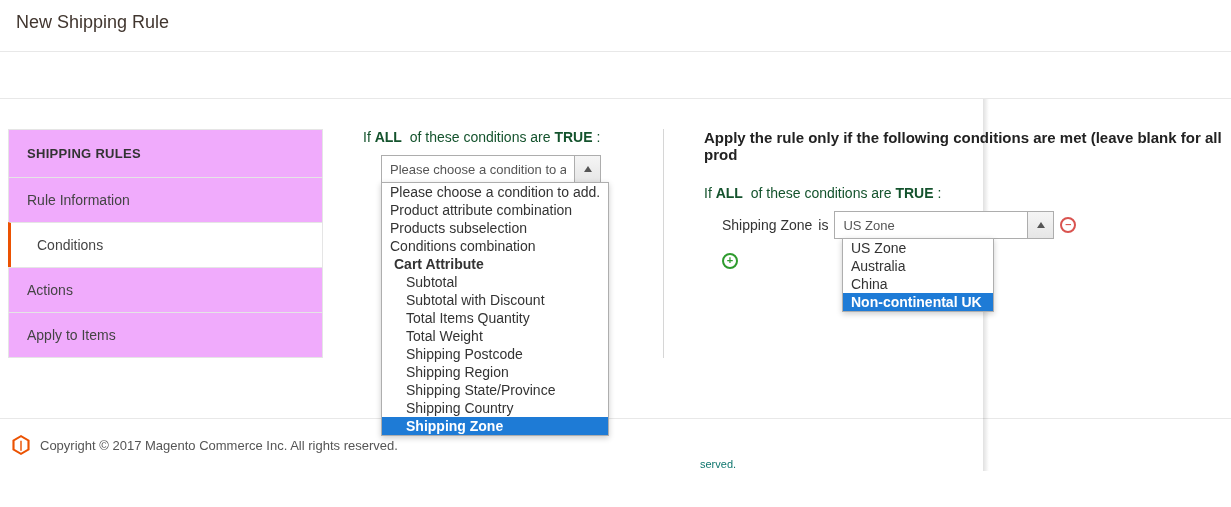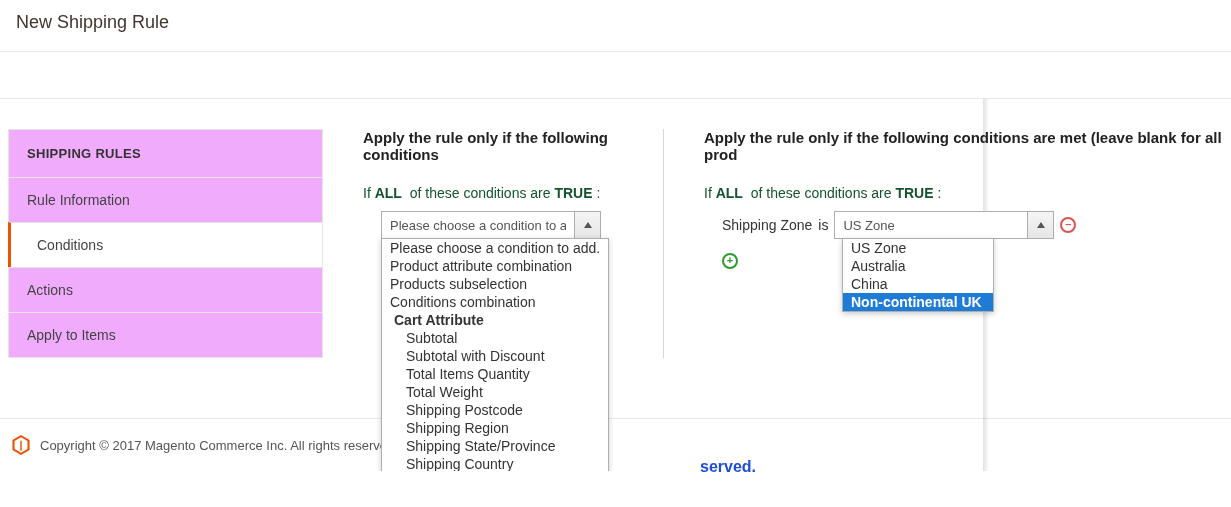--- a/index.html
+++ b/index.html
@@ -30,21 +30,21 @@
 .cond-row { display: flex; align-items: center; gap: 6px; margin: 8px 0 0 18px; }
 .cond-label { font-size: 14px; color: #333; }
 .icn { width: 16px; height: 16px; border-radius: 50%; display: inline-flex; align-items: center; justify-content: center; font-size: 11px; font-weight: 700; cursor: pointer; }
 .icn-del { background: #fff; border: 2px solid #d9534f; color: #d9534f; }
 .icn-del::before { content: "–"; position: relative; top: -1px; }
 .icn-add { background: #fff; border: 2px solid #2e9b2e; color: #2e9b2e; }
 .icn-add::before { content: "+"; position: relative; top: -1px; }
 .add-row { margin: 14px 0 0 18px; }
 .footer { border-top: 1px solid #e8e8e8; margin-top: 60px; padding: 16px 12px; display: flex; align-items: center; gap: 10px; color: #555; font-size: 13px; }
 .m-logo { width: 18px; height: 20px; }
-.right-footer-frag { position: absolute; left: 700px; top: 458px; font-size: 16px; color: #1d4ed8; font-weight: bold; }
+.right-footer-frag { position: absolute; left: 700px; top: 458px; font-size: 11px; color: #0f766e; }
 </style>
 </head>
 <body>
 
 <h1 class="page-title">New Shipping Rule</h1>
 <div class="spacer-bar"></div>
 
 <div class="main">
 
   <div class="sidebar">
@@ -52,21 +52,20 @@
     <div class="sidebar-item">Rule Information</div>
     <div class="sidebar-item active">Conditions</div>
     <div class="sidebar-item">Actions</div>
     <div class="sidebar-item">Apply to Items</div>
   </div>
 
   <div class="panels">
     <div class="panel-divider"></div>
 
     <div class="panel-left">
-      <div class="section-h">Apply the rule only if the following conditions</div>
       <div class="cond-line">
         <span>If</span>
         <strong>ALL</strong>
         &nbsp;<span>of these conditions are</span>
         <strong>TRUE</strong>
         <span>:</span>
       </div>
       <div style="margin-left:18px; position:relative;">
         <div class="sel-wrap">
           <input class="sel-input" type="text" readonly="" value="Please choose a condition to add." style="">

